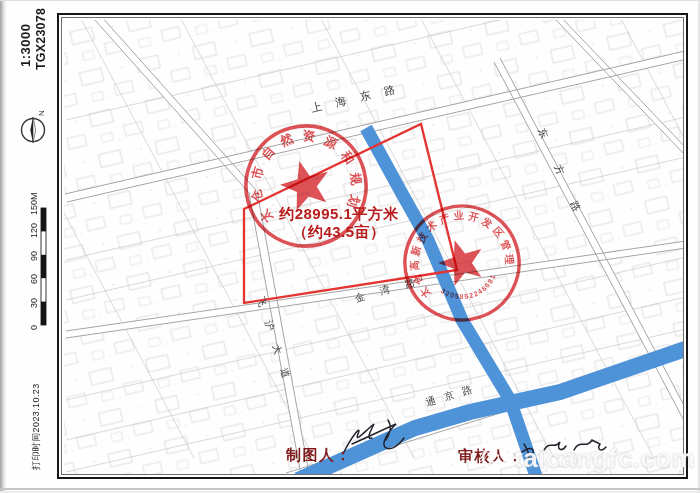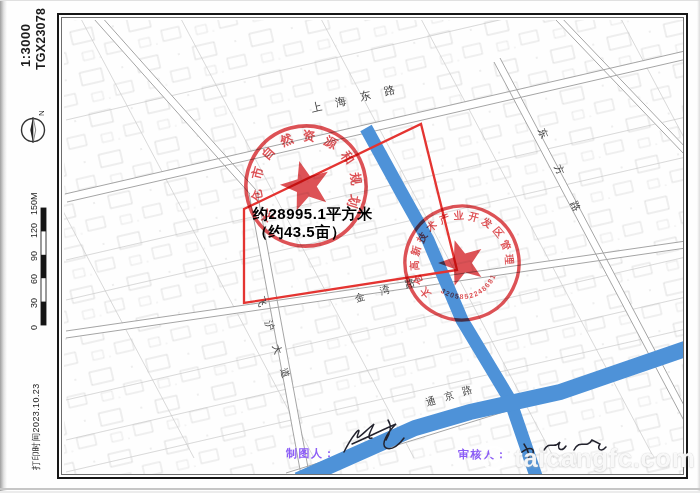--- a/index.html
+++ b/index.html
@@ -29,24 +29,24 @@
   .plot-number{left:34px;top:70px;font-size:12.5px;font-weight:bold;letter-spacing:.2px;color:#1c1c1c;}
   .print-time{left:30px;top:470px;font-size:9px;color:#222;letter-spacing:.4px;}
 
   .map-frame{position:absolute;left:57px;top:13px;width:631px;height:466px;
     border:2.5px solid #161616;}
   .map-frame-inner{position:absolute;left:2px;top:2px;right:2px;bottom:2px;border:1px solid #6d6d6d;}
 
   .map-svg{position:absolute;left:0;top:0;width:700px;height:493px;}
 
   .parcel-text{
-    position:absolute;left:253px;top:205px;width:172px;
-    font-size:15px;font-weight:bold;line-height:18px;color:#000000;letter-spacing:.5px;
-  }
-  .footer-label{position:absolute;font-size:11px;font-weight:bold;color:#8b5cf6;letter-spacing:1.5px;}
+    position:absolute;left:253px;top:205px;width:172px;text-align:center;
+    font-size:15px;font-weight:bold;line-height:18px;color:#b91c1c;letter-spacing:.5px;
+  }
+  .footer-label{position:absolute;font-size:15px;font-weight:bold;color:#7f1d1d;letter-spacing:1.5px;}
   .footer-maker{left:286px;top:446px;}
   .footer-reviewer{left:458px;top:447px;font-family:Liberation Mono, monospace;}
 
   .watermark{position:absolute;left:479px;top:443px;display:flex;align-items:flex-start;gap:5px;}
   .watermark-text{
     font-size:26px;font-weight:bold;letter-spacing:.5px;
     color:rgba(255,255,255,.9);
     text-shadow:0 0 1px rgba(160,160,160,.65),0 1px 2px rgba(190,190,190,.4);
   }
 

